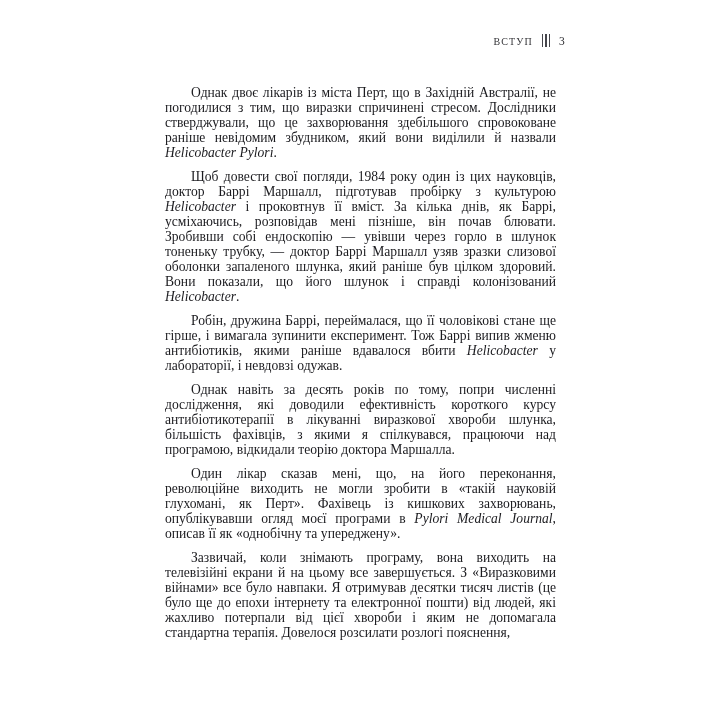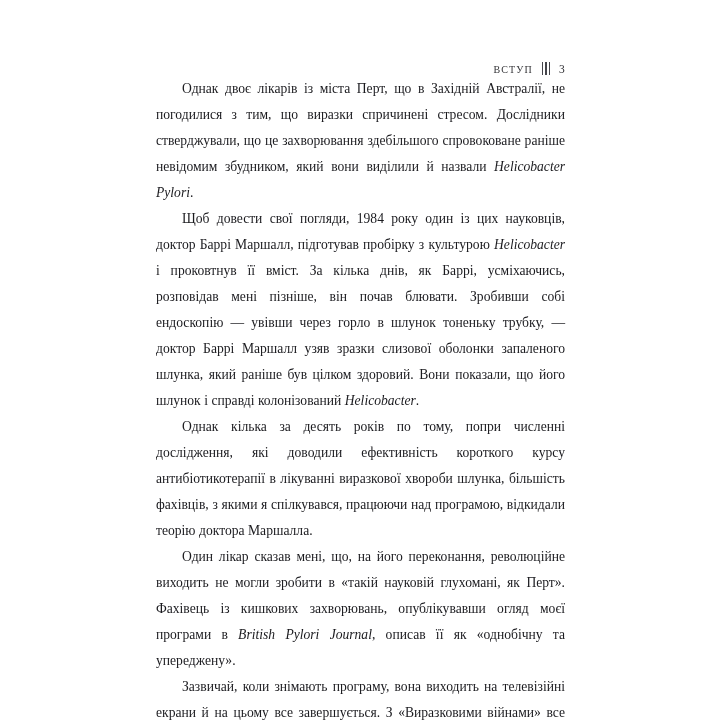--- a/index.html
+++ b/index.html
@@ -19,21 +19,21 @@
   .page {
     position: relative;
     width: 720px;
     height: 720px;
     box-sizing: border-box;
   }
 
   
   .running-head {
     position: absolute;
-    top: 60px;
+    top: 32px;
     left: 156px;
     width: 409px;
     height: 18px;
     display: flex;
     align-items: center;
     justify-content: flex-end;
     gap: 9px;
   }
   .running-head .chapter {
     font-size: 10px;
@@ -63,23 +63,23 @@
 
   
   .textblock {
     position: absolute;
     top: 76px;
     left: 156px;
     width: 409px;
   }
 
   p.para {
-    margin: 0;
+    margin: 9px;
     font-size: 13.6px;
-    line-height: 26px;
+    line-height: 15px;
     text-align: justify;
     text-indent: 26px;
     hyphens: manual;
     word-spacing: 0.1px;
   }
   p.para + p.para {
     margin-top: 0;
   }
   i, em, .it {
     font-style: italic;
@@ -96,18 +96,19 @@
         <i></i>
         <i></i>
         <i></i>
       </span>
     <span class="folio">3</span>
   </div>
 
   <div class="textblock">
     <p class="para"><span>Однак двоє лікарів із міста Перт, що в Західній Австралії, не погодилися з тим, що виразки спричинені стресом. Дослідники стверджували, що це захворювання здебільшого спровоковане раніше невідомим збудником, який вони виділили й назвали </span><i>Helicobacter Pylori</i><span>.</span></p>
     <p class="para"><span>Щоб довести свої погляди, 1984 року один із цих науковців, доктор Баррі Маршалл, підготував пробірку з культурою </span><i>Helicobacter</i><span> і проковтнув її вміст. За кілька днів, як Баррі, усміхаючись, розповідав мені пізніше, він почав блювати. Зробивши собі ендоскопію — увівши через горло в шлунок тоненьку трубку, — доктор Баррі Маршалл узяв зразки слизової оболонки запаленого шлунка, який раніше був цілком здоровий. Вони показали, що його шлунок і справді колонізований </span><i>Helicobacter</i><span>.</span></p>
-    <p class="para"><span>Однак кілька за десять років по тому, попри численні дослідження, які доводили ефективність короткого курсу антибіотикотерапії в лікуванні виразкової хвороби шлунка, більшість фахівців, з якими я спілкувався, працюючи над програмою, відкидали теорію доктора Маршалла.</span></p>
-    <p class="para"><span>Один лікар сказав мені, що, на його переконання, революційне виходить не могли зробити в «такій науковій глухомані, як Перт». Фахівець із кишкових захворювань, опублікувавши огляд моєї програми в </span><i>British Pylori Journal</i><span>, описав її як «однобічну та упереджену».</span></p>
+    <p class="para"><span>Робін, дружина Баррі, переймалася, що її чоловікові стане ще гірше, і вимагала зупинити експеримент. Тож Баррі випив жменю антибіотиків, якими раніше вдавалося вбити </span><i>Helicobacter</i><span> у лабораторії, і невдовзі одужав.</span></p>
+    <p class="para"><span>Однак навіть за десять років по тому, попри численні дослідження, які доводили ефективність короткого курсу антибіотикотерапії в лікуванні виразкової хвороби шлунка, більшість фахівців, з якими я спілкувався, працюючи над програмою, відкидали теорію доктора Маршалла.</span></p>
+    <p class="para"><span>Один лікар сказав мені, що, на його переконання, революційне виходить не могли зробити в «такій науковій глухомані, як Перт». Фахівець із кишкових захворювань, опублікувавши огляд моєї програми в </span><i>Pylori Medical Journal</i><span>, описав її як «однобічну та упереджену».</span></p>
     <p class="para"><span>Зазвичай, коли знімають програму, вона виходить на телевізійні екрани й на цьому все завершується. З «Виразковими війнами» все було навпаки. Я отримував десятки тисяч листів (це було ще до епохи інтернету та електронної пошти) від людей, які жахливо потерпали від цієї хвороби і яким не допомагала стандартна терапія. Довелося розсилати розлогі пояснення,</span></p>
   </div>
 
 </div>
 
 </body></html>

